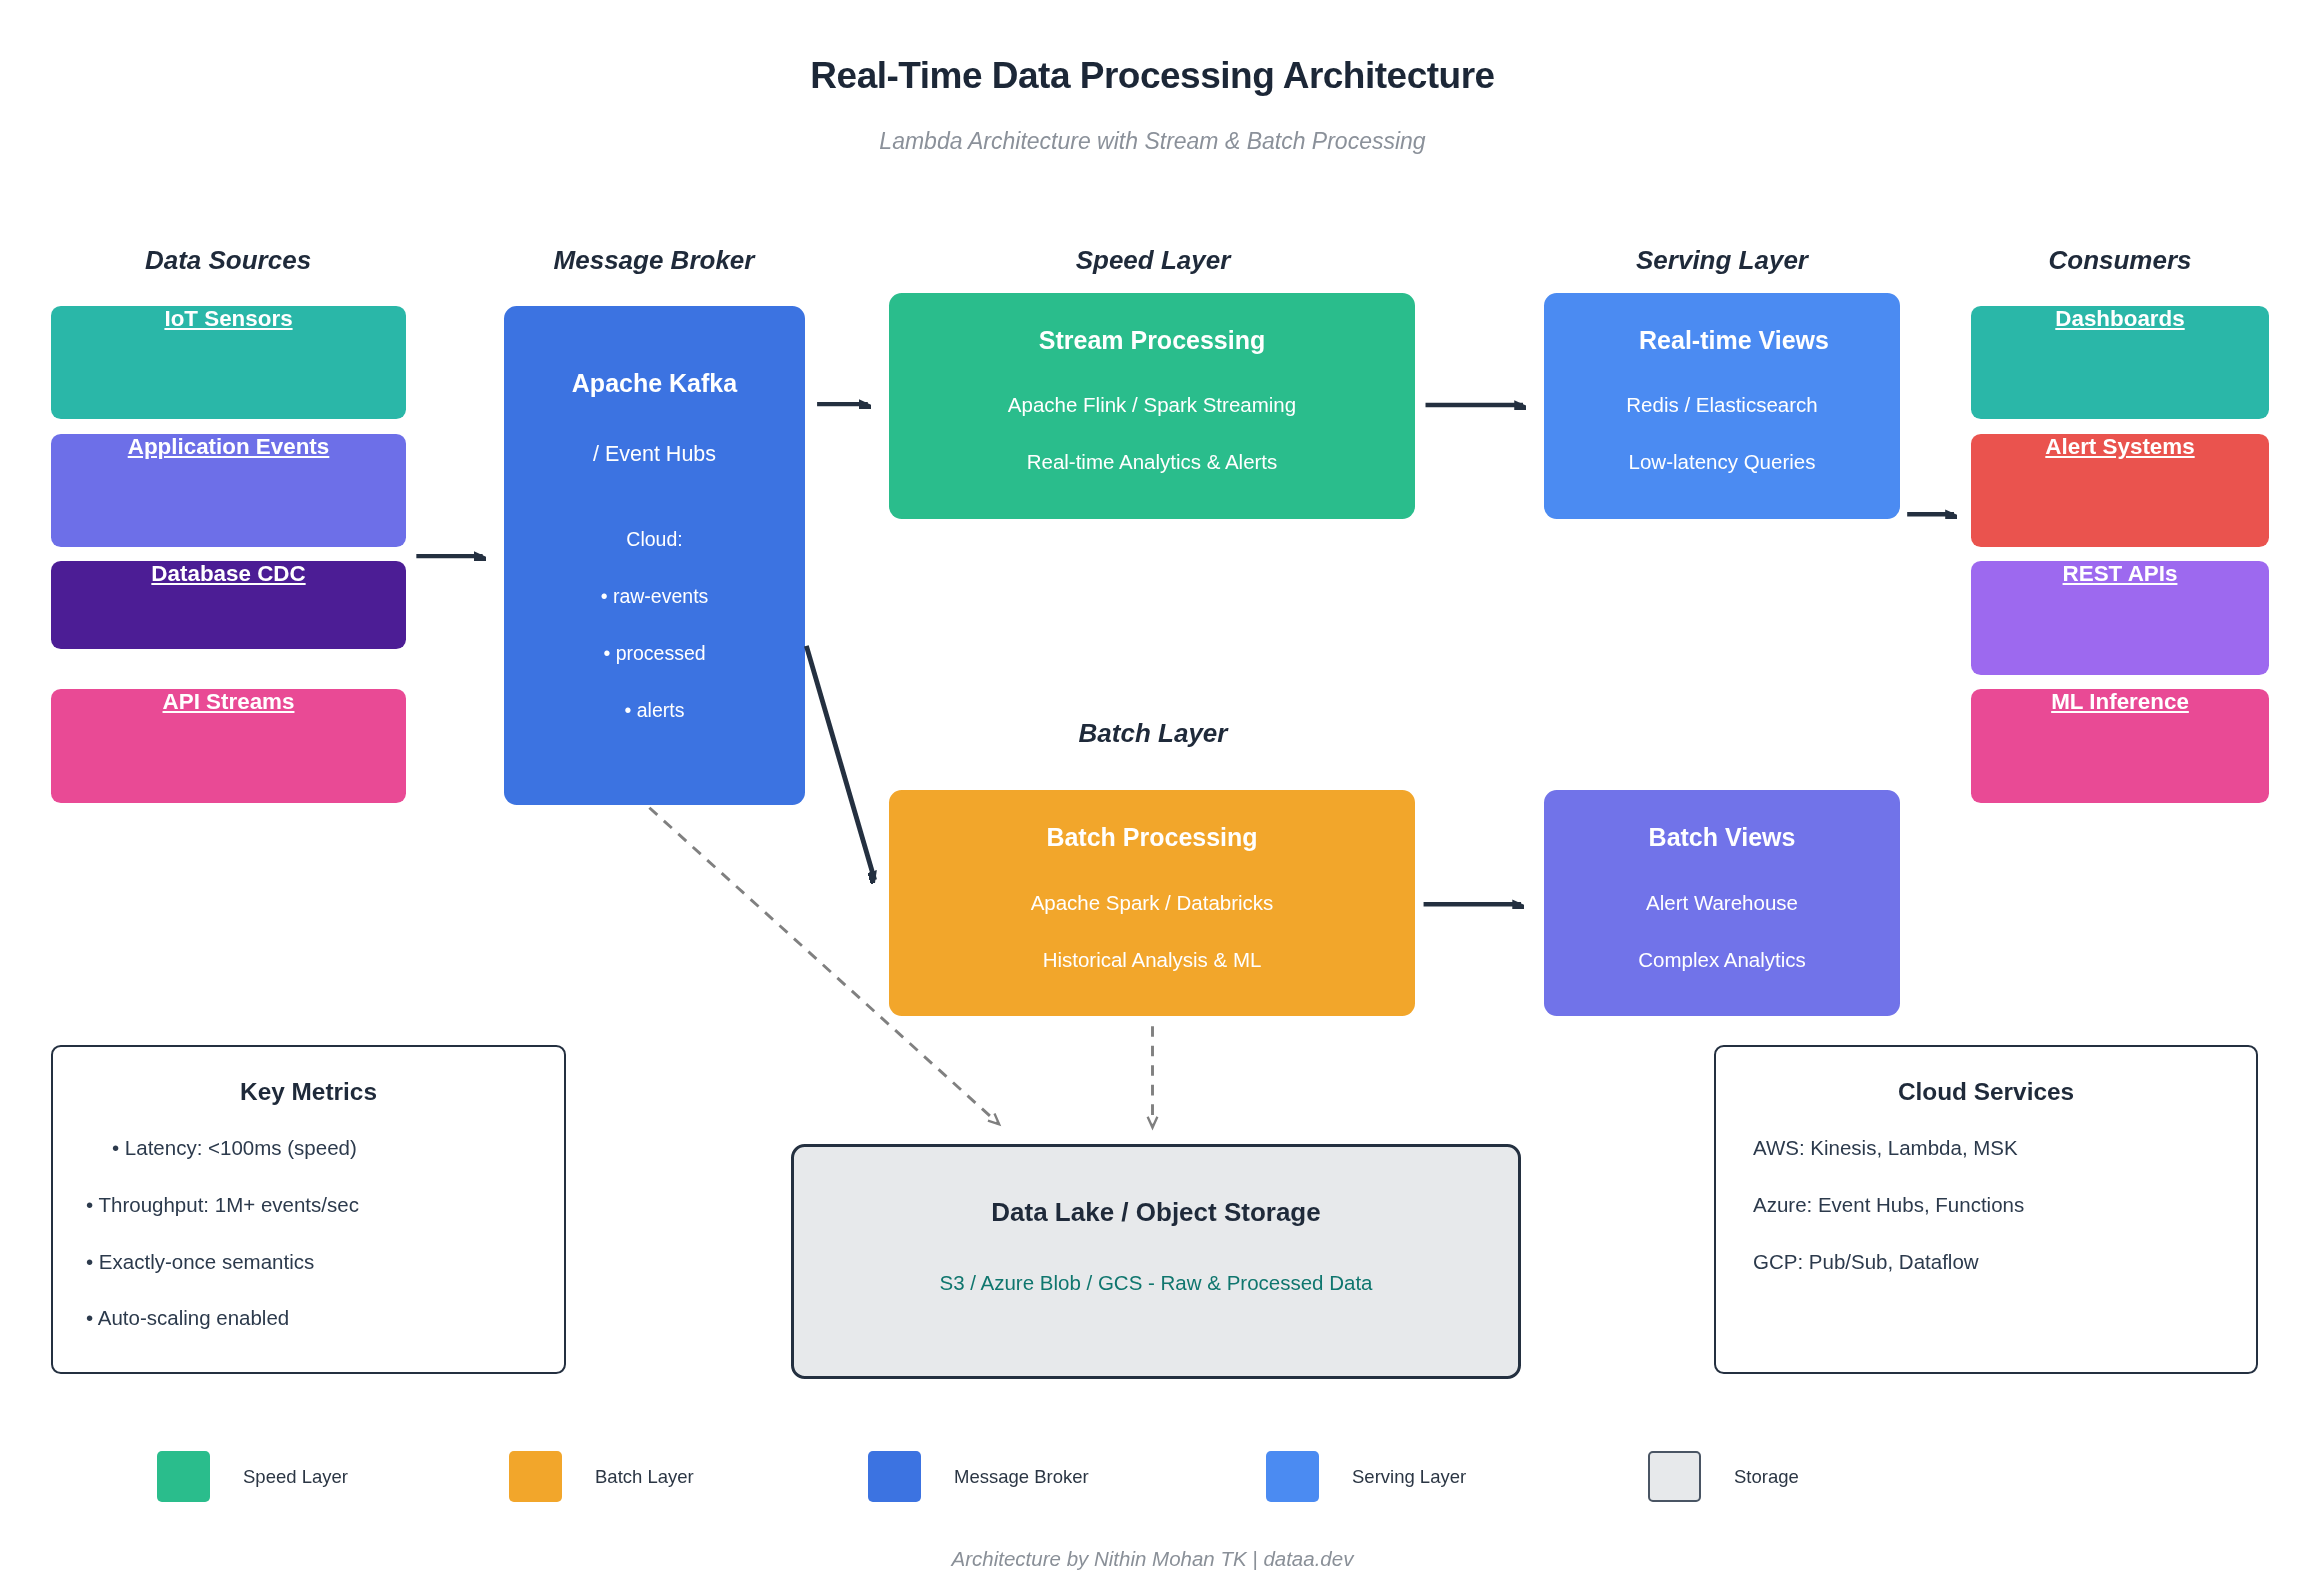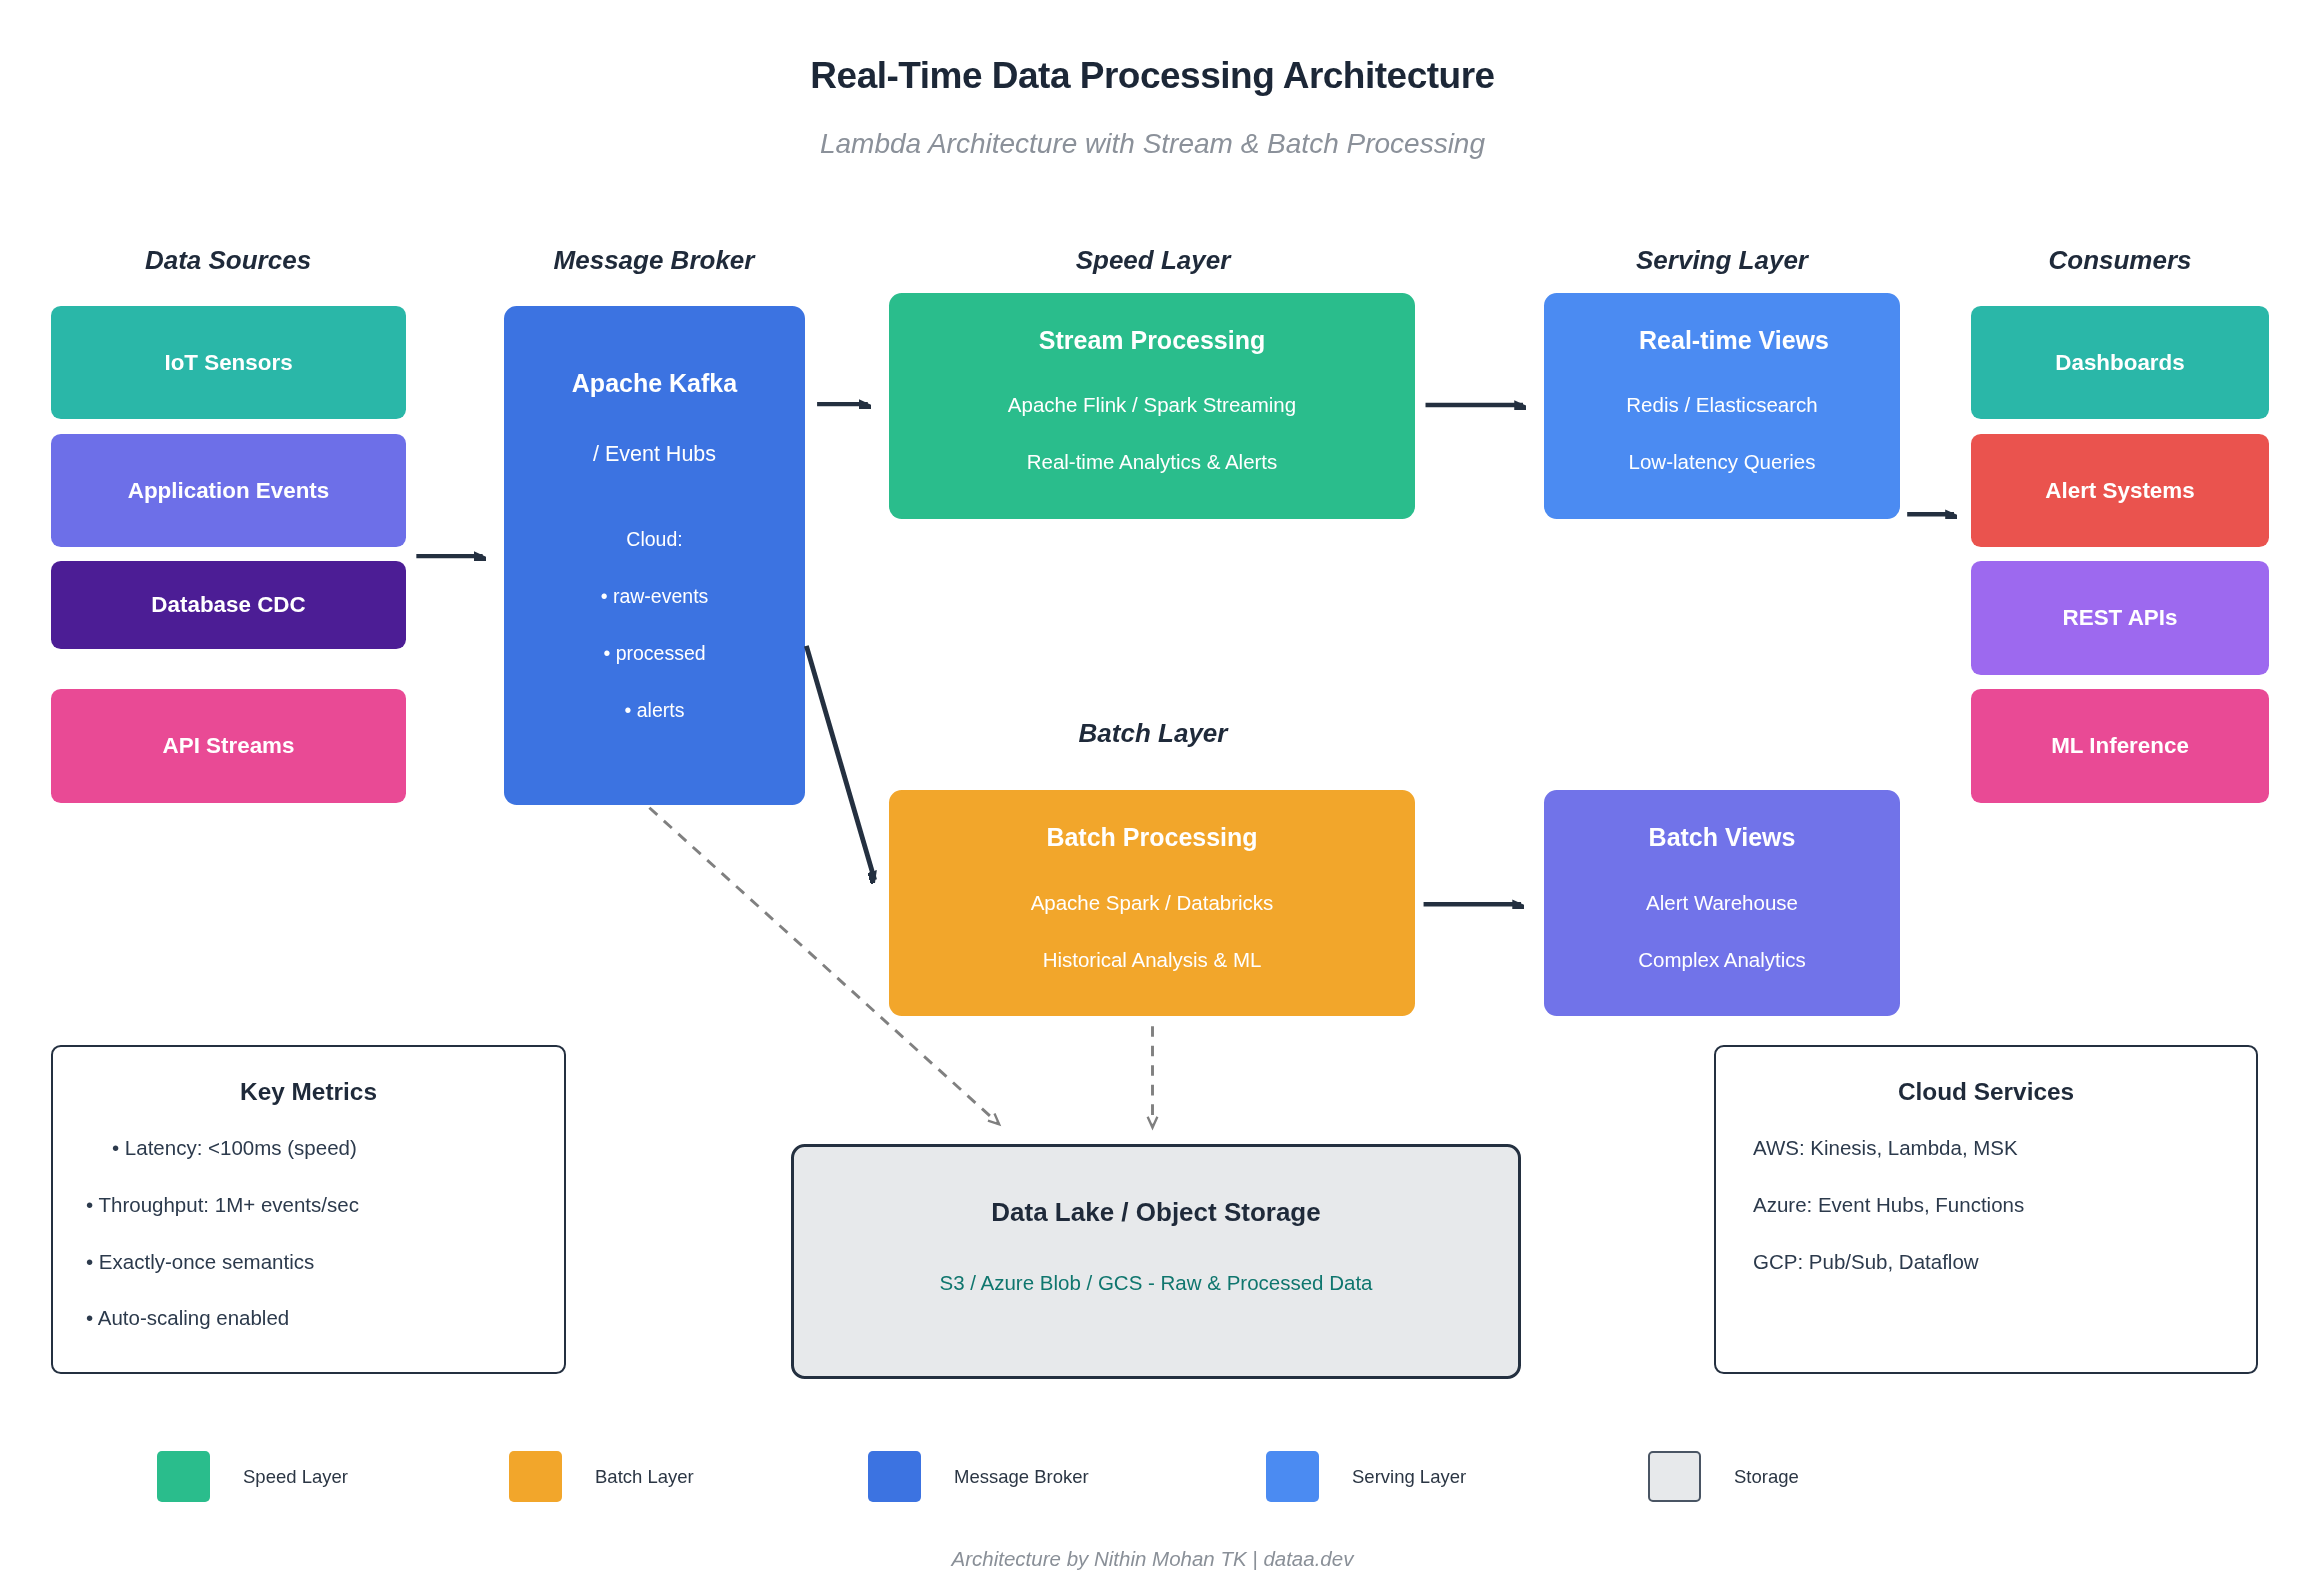--- a/index.html
+++ b/index.html
@@ -6,30 +6,30 @@
   #canvas{
     position:relative;width:2305px;height:1595px;overflow:hidden;
     font-family:"Liberation Sans","DejaVu Sans",sans-serif;background:#ffffff;
   }
   .page-title{
     position:absolute;left:0;top:55px;width:100%;text-align:center;
     font-size:37px;font-weight:bold;color:#1c2737;letter-spacing:-0.5px;
   }
   .page-subtitle{
     position:absolute;left:0;top:128px;width:100%;text-align:center;
-    font-size:28px;font-style:italic;color:#8b919a;
+    font-size:23px;font-style:italic;color:#8b919a;
   }
   .col-header{
     position:absolute;transform:translateX(-50%);white-space:nowrap;
     font-size:26px;font-weight:bold;color:#1f2a3a;font-style:italic;
   }
   .node{position:absolute;border-radius:9.8px;color:#ffffff;}
   .node.big{border-radius:12.7px;}
-  .pill{display:flex;align-items:center;justify-content:center;
-    font-size:22.4px;font-weight:bold;color:#ffffff;}
+  .pill{display:flex;align-items:flex-start;justify-content:center;
+    font-size:22.4px;font-weight:bold;color:#ffffff;text-decoration:underline;}
   .node-title{
     position:absolute;left:0;width:100%;text-align:center;transform:translateY(-50%);
     font-size:25px;font-weight:bold;white-space:nowrap;
   }
   .node-line{
     position:absolute;left:0;width:100%;text-align:center;transform:translateY(-50%);
     font-size:20.5px;white-space:nowrap;
   }
   .outline-box{
     position:absolute;background:#ffffff;border:2.9px solid #243040;border-radius:9.8px;

